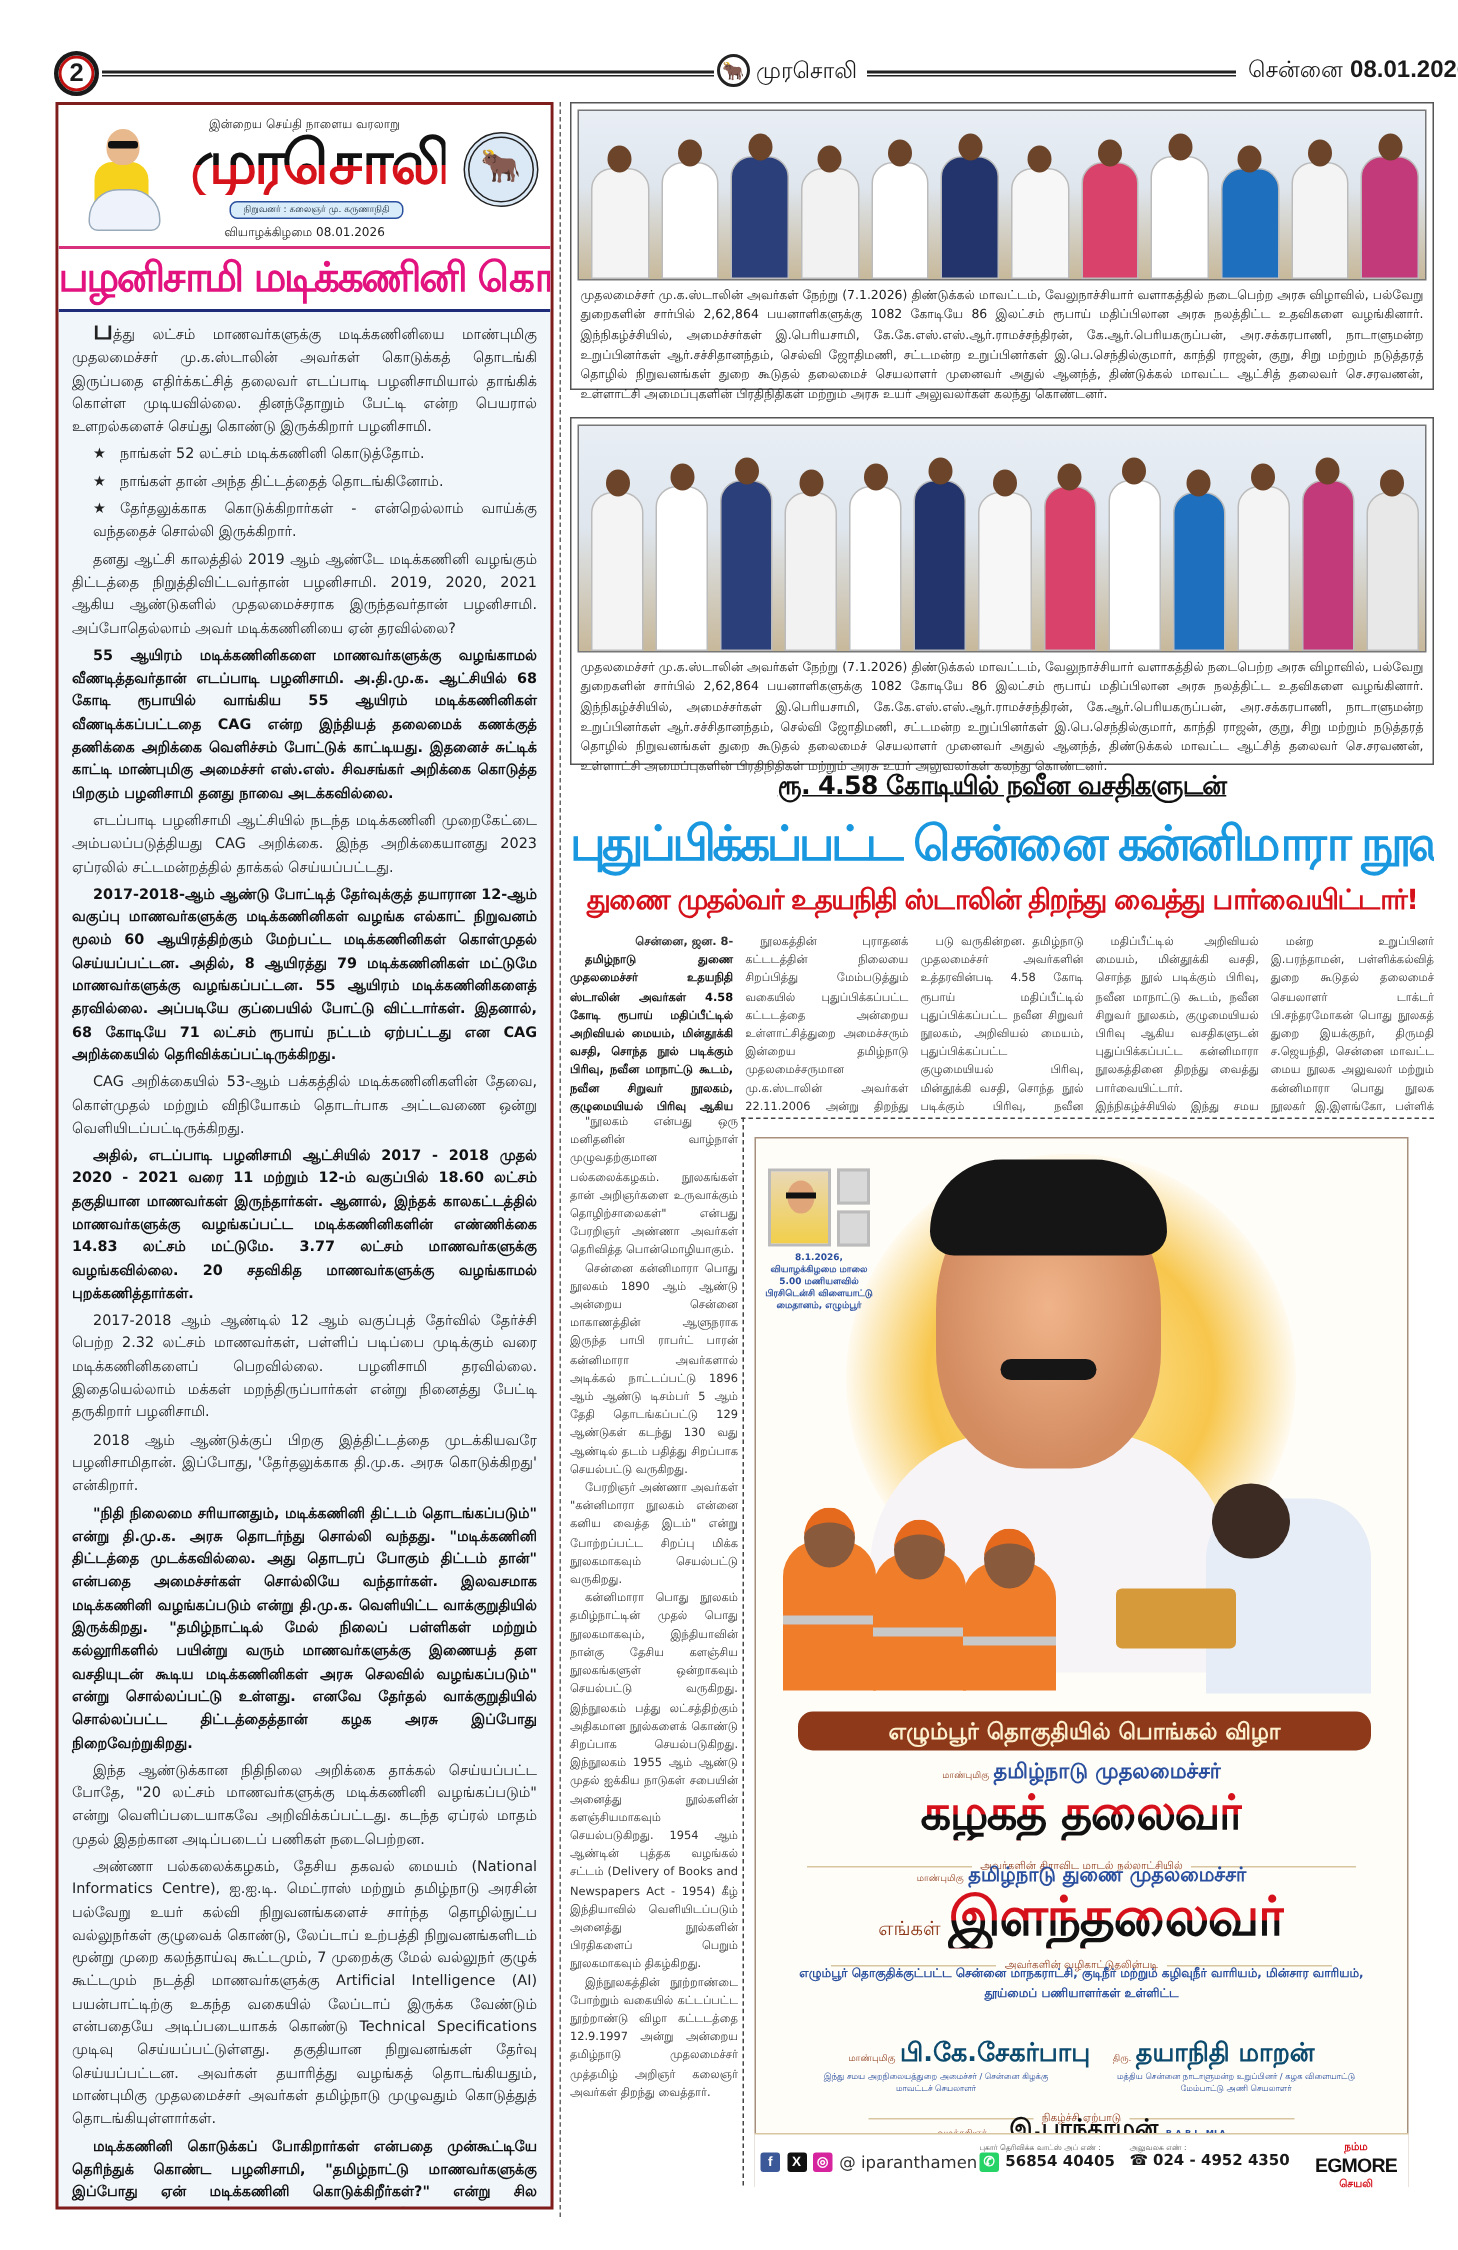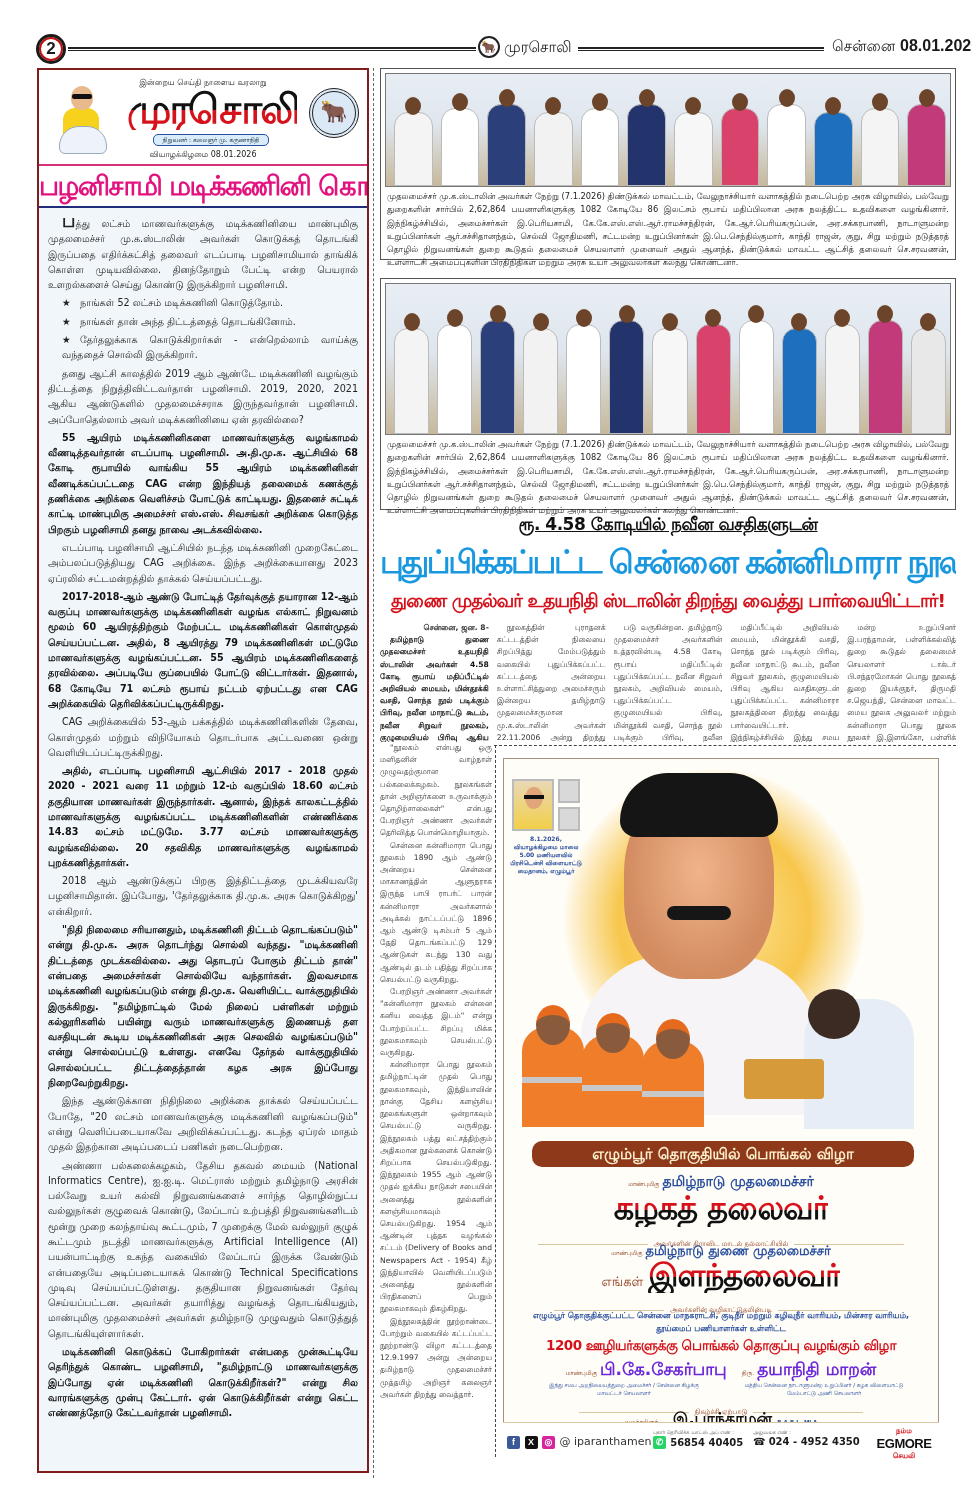--- a/index.html
+++ b/index.html
@@ -86,21 +86,21 @@
   .ad-inset .big::before { content: ""; position: absolute; left: 11px; top: 6px; width: 18px; height: 22px; border-radius: 50%; background: #e0a67a; }
   .ad-inset .big::after { content: ""; position: absolute; left: 10px; top: 14px; width: 20px; height: 4px; background: #111; }
   .ad-inset .sm { position: absolute; left: 46px; width: 22px; height: 24px; border: 2px solid #bbb; background: #d9d9d9; }
   .ad-inset .sm.a { top: 0; } .ad-inset .sm.b { top: 28px; }
   .ad-inset .note { position: absolute; left: -4px; top: 56px; width: 76px; font-size: 6px; line-height: 8px; color: #2a4f9e; text-align: center; font-weight: bold; }
 
   .ad-banner { position: absolute; left: 28px; top: 382px; width: 382px; height: 26px; border-radius: 10px; background: #8e3a1a; color: #fdf0cf; text-align: center; font: bold 15px "DejaVu Sans", sans-serif; line-height: 26px; }
   .ad-line { position: absolute; left: 0; width: 100%; text-align: center; white-space: nowrap; }
   .ad-prefix { font-size: 6px; color: #8e3a1a; margin-right: 3px; }
   .ad-blue { color: #2a4f9e; font-weight: bold; }
-  .ad-red { color: #6d28d9; font-weight: 900; }
+  .ad-red { color: #0c4a6e; font-weight: 900; }
   .ad-big { font: 900 32px "DejaVu Serif", serif; letter-spacing: -1px; background: linear-gradient(#d5121b 0%, #d5121b 55%, #111 55%, #111 100%); -webkit-background-clip: text; background-clip: text; color: transparent; }
   .ad-rule-text { font-size: 7px; color: #8e3a1a; }
   .ad-rule-text::before, .ad-rule-text::after { content: ""; display: inline-block; width: 110px; border-top: 1px solid #d8c6a0; vertical-align: middle; margin: 0 6px; }
   .ad-social { position: absolute; left: 4px; top: 12px; font-size: 11px; white-space: nowrap; color: #333; }
   .sicon { display: inline-block; width: 13px; height: 13px; border-radius: 2px; color: #fff; font: bold 9px "Liberation Sans", sans-serif; text-align: center; line-height: 13px; vertical-align: middle; margin-right: 1px; }
   .ad-wa { position: absolute; left: 150px; top: 6px; font-size: 10px; white-space: nowrap; }
   .ad-wa small, .ad-ph small { display: block; font-size: 5px; color: #555; }
   .ad-ph { position: absolute; left: 250px; top: 6px; font-size: 10px; white-space: nowrap; }
   .ad-brand { position: absolute; left: 370px; top: 3px; width: 62px; text-align: center; line-height: 10px; }
   .ad-brand .t { font-size: 7px; color: #d5121b; font-weight: bold; }
@@ -140,20 +140,21 @@
       <p class="first">பத்து லட்சம் மாணவர்களுக்கு மடிக்கணினியை மாண்புமிகு முதலமைச்சர் மு.க.ஸ்டாலின் அவர்கள் கொடுக்கத் தொடங்கி இருப்பதை எதிர்க்கட்சித் தலைவர் எடப்பாடி பழனிசாமியால் தாங்கிக் கொள்ள முடியவில்லை. தினந்தோறும் பேட்டி என்ற பெயரால் உளறல்களைச் செய்து கொண்டு இருக்கிறார் பழனிசாமி.</p>
       <p class="star"><span class="s">★</span><span>நாங்கள் 52 லட்சம் மடிக்கணினி கொடுத்தோம்.</span></p>
       <p class="star"><span class="s">★</span><span>நாங்கள் தான் அந்த திட்டத்தைத் தொடங்கினோம்.</span></p>
       <p class="star"><span class="s">★</span><span>தேர்தலுக்காக கொடுக்கிறார்கள் - என்றெல்லாம் வாய்க்கு வந்ததைச் சொல்லி இருக்கிறார்.</span></p>
       <p>தனது ஆட்சி காலத்தில் 2019 ஆம் ஆண்டே மடிக்கணினி வழங்கும் திட்டத்தை நிறுத்திவிட்டவர்தான் பழனிசாமி. 2019, 2020, 2021 ஆகிய ஆண்டுகளில் முதலமைச்சராக இருந்தவர்தான் பழனிசாமி. அப்போதெல்லாம் அவர் மடிக்கணினியை ஏன் தரவில்லை?</p>
       <p class="bold">55 ஆயிரம் மடிக்கணினிகளை மாணவர்களுக்கு வழங்காமல் வீணடித்தவர்தான் எடப்பாடி பழனிசாமி. அ.தி.மு.க. ஆட்சியில் 68 கோடி ரூபாயில் வாங்கிய 55 ஆயிரம் மடிக்கணினிகள் வீணடிக்கப்பட்டதை CAG என்ற இந்தியத் தலைமைக் கணக்குத் தணிக்கை அறிக்கை வெளிச்சம் போட்டுக் காட்டியது. இதனைச் சுட்டிக் காட்டி மாண்புமிகு அமைச்சர் எஸ்.எஸ். சிவசங்கர் அறிக்கை கொடுத்த பிறகும் பழனிசாமி தனது நாவை அடக்கவில்லை.</p>
       <p>எடப்பாடி பழனிசாமி ஆட்சியில் நடந்த மடிக்கணினி முறைகேட்டை அம்பலப்படுத்தியது CAG அறிக்கை. இந்த அறிக்கையானது 2023 ஏப்ரலில் சட்டமன்றத்தில் தாக்கல் செய்யப்பட்டது.</p>
       <p class="bold">2017-2018-ஆம் ஆண்டு போட்டித் தேர்வுக்குத் தயாரான 12-ஆம் வகுப்பு மாணவர்களுக்கு மடிக்கணினிகள் வழங்க எல்காட் நிறுவனம் மூலம் 60 ஆயிரத்திற்கும் மேற்பட்ட மடிக்கணினிகள் கொள்முதல் செய்யப்பட்டன. அதில், 8 ஆயிரத்து 79 மடிக்கணினிகள் மட்டுமே மாணவர்களுக்கு வழங்கப்பட்டன. 55 ஆயிரம் மடிக்கணினிகளைத் தரவில்லை. அப்படியே குப்பையில் போட்டு விட்டார்கள். இதனால், 68 கோடியே 71 லட்சம் ரூபாய் நட்டம் ஏற்பட்டது என CAG அறிக்கையில் தெரிவிக்கப்பட்டிருக்கிறது.</p>
       <p>CAG அறிக்கையில் 53-ஆம் பக்கத்தில் மடிக்கணினிகளின் தேவை, கொள்முதல் மற்றும் விநியோகம் தொடர்பாக அட்டவணை ஒன்று வெளியிடப்பட்டிருக்கிறது.</p>
       <p class="bold">அதில், எடப்பாடி பழனிசாமி ஆட்சியில் 2017 - 2018 முதல் 2020 - 2021 வரை 11 மற்றும் 12-ம் வகுப்பில் 18.60 லட்சம் தகுதியான மாணவர்கள் இருந்தார்கள். ஆனால், இந்தக் காலகட்டத்தில் மாணவர்களுக்கு வழங்கப்பட்ட மடிக்கணினிகளின் எண்ணிக்கை 14.83 லட்சம் மட்டுமே. 3.77 லட்சம் மாணவர்களுக்கு வழங்கவில்லை. 20 சதவிகித மாணவர்களுக்கு வழங்காமல் புறக்கணித்தார்கள்.</p>
+      <p>2017-2018 ஆம் ஆண்டில் 12 ஆம் வகுப்புத் தேர்வில் தேர்ச்சி பெற்ற 2.32 லட்சம் மாணவர்கள், பள்ளிப் படிப்பை முடிக்கும் வரை மடிக்கணினிகளைப் பெறவில்லை. பழனிசாமி தரவில்லை. இதையெல்லாம் மக்கள் மறந்திருப்பார்கள் என்று நினைத்து பேட்டி தருகிறார் பழனிசாமி.</p>
       <p>2018 ஆம் ஆண்டுக்குப் பிறகு இத்திட்டத்தை முடக்கியவரே பழனிசாமிதான். இப்போது, 'தேர்தலுக்காக தி.மு.க. அரசு கொடுக்கிறது' என்கிறார்.</p>
       <p class="bold">"நிதி நிலைமை சரியானதும், மடிக்கணினி திட்டம் தொடங்கப்படும்" என்று தி.மு.க. அரசு தொடர்ந்து சொல்லி வந்தது. "மடிக்கணினி திட்டத்தை முடக்கவில்லை. அது தொடரப் போகும் திட்டம் தான்" என்பதை அமைச்சர்கள் சொல்லியே வந்தார்கள். இலவசமாக மடிக்கணினி வழங்கப்படும் என்று தி.மு.க. வெளியிட்ட வாக்குறுதியில் இருக்கிறது. "தமிழ்நாட்டில் மேல் நிலைப் பள்ளிகள் மற்றும் கல்லூரிகளில் பயின்று வரும் மாணவர்களுக்கு இணையத் தள வசதியுடன் கூடிய மடிக்கணினிகள் அரசு செலவில் வழங்கப்படும்" என்று சொல்லப்பட்டு உள்ளது. எனவே தேர்தல் வாக்குறுதியில் சொல்லப்பட்ட திட்டத்தைத்தான் கழக அரசு இப்போது நிறைவேற்றுகிறது.</p>
       <p>இந்த ஆண்டுக்கான நிதிநிலை அறிக்கை தாக்கல் செய்யப்பட்ட போதே, "20 லட்சம் மாணவர்களுக்கு மடிக்கணினி வழங்கப்படும்" என்று வெளிப்படையாகவே அறிவிக்கப்பட்டது. கடந்த ஏப்ரல் மாதம் முதல் இதற்கான அடிப்படைப் பணிகள் நடைபெற்றன.</p>
       <p>அண்ணா பல்கலைக்கழகம், தேசிய தகவல் மையம் (National Informatics Centre), ஐ.ஐ.டி. மெட்ராஸ் மற்றும் தமிழ்நாடு அரசின் பல்வேறு உயர் கல்வி நிறுவனங்களைச் சார்ந்த தொழில்நுட்ப வல்லுநர்கள் குழுவைக் கொண்டு, லேப்டாப் உற்பத்தி நிறுவனங்களிடம் மூன்று முறை கலந்தாய்வு கூட்டமும், 7 முறைக்கு மேல் வல்லுநர் குழுக் கூட்டமும் நடத்தி மாணவர்களுக்கு Artificial Intelligence (AI) பயன்பாட்டிற்கு உகந்த வகையில் லேப்டாப் இருக்க வேண்டும் என்பதையே அடிப்படையாகக் கொண்டு Technical Specifications முடிவு செய்யப்பட்டுள்ளது. தகுதியான நிறுவனங்கள் தேர்வு செய்யப்பட்டன. அவர்கள் தயாரித்து வழங்கத் தொடங்கியதும், மாண்புமிகு முதலமைச்சர் அவர்கள் தமிழ்நாடு முழுவதும் கொடுத்துத் தொடங்கியுள்ளார்கள்.</p>
       <p class="bold">மடிக்கணினி கொடுக்கப் போகிறார்கள் என்பதை முன்கூட்டியே தெரிந்துக் கொண்ட பழனிசாமி, "தமிழ்நாட்டு மாணவர்களுக்கு இப்போது ஏன் மடிக்கணினி கொடுக்கிறீர்கள்?" என்று சில வாரங்களுக்கு முன்பு கேட்டார். ஏன் கொடுக்கிறீர்கள் என்று கெட்ட எண்ணத்தோடு கேட்டவர்தான் பழனிசாமி.</p>
     </div>
 </div>
 
 <div class="col-divider"></div>
 
@@ -250,25 +251,24 @@
   <div class="ad-line" style="top:414px; font-size:14px;">
     <span class="ad-prefix">மாண்புமிகு</span><span class="ad-blue">தமிழ்நாடு முதலமைச்சர்</span>
   </div>
   <div class="ad-line" style="top:472px;"><span class="ad-rule-text">அவர்களின் திராவிட மாடல் நல்லாட்சியில்</span></div>
   <div class="ad-line" style="top:430px;"><span class="ad-big">கழகத் தலைவர்</span></div>
   <div class="ad-line" style="top:484px; font-size:13px;">
     <span class="ad-prefix">மாண்புமிகு</span><span class="ad-blue">தமிழ்நாடு துணை முதலமைச்சர்</span>
   </div>
   <div class="ad-line" style="top:498px;">
     <span style="color:#8e3a1a; font-size:13px;">எங்கள்</span>
-    <span class="ad-big" style="font-size:31px;">இளந்தலைவர்</span>
+    <span class="ad-big" style="font-size:36px;">இளந்தலைவர்</span>
   </div>
   <div class="ad-line" style="top:538px;"><span class="ad-rule-text">அவர்களின் வழிகாட்டுதலின்படி</span></div>
   <div class="ad-line" style="top:550px; font-size:8px; line-height:13px; white-space:normal; padding:0 20px; color:#2a4f9e; font-weight:bold;">எழும்பூர் தொகுதிக்குட்பட்ட சென்னை மாநகராட்சி, குடிநீர் மற்றும் கழிவுநீர் வாரியம், மின்சார வாரியம், தூய்மைப் பணியாளர்கள் உள்ளிட்ட</div>
-  <div class="ad-line" style="top:578px; font-size:13.5px; color:#d5121b; font-weight:bold; letter-spacing:-0.5px;">1200 ஊழியர்களுக்கு பொங்கல் தொகுப்பு வழங்கும் விழா</div>
   <div class="ad-line" style="top:600px;">
     <span class="ad-prefix">மாண்புமிகு</span><span class="ad-red" style="font-size:17px;">பி.கே.சேகர்பாபு</span>
     <span class="ad-prefix" style="margin-left:10px;">திரு.</span><span class="ad-red" style="font-size:17px;">தயாநிதி மாறன்</span>
   </div>
   <div style="position:absolute; left:40px; top:622px; width:160px; font-size:5.5px; line-height:8px; color:#2a4f9e; text-align:center;">இந்து சமய அறநிலையத்துறை அமைச்சர் / சென்னை கிழக்கு மாவட்டச் செயலாளர்</div>
   <div style="position:absolute; left:230px; top:622px; width:180px; font-size:5.5px; line-height:8px; color:#2a4f9e; text-align:center;">மத்திய சென்னை நாடாளுமன்ற உறுப்பினர் / கழக விளையாட்டு மேம்பாட்டு அணி செயலாளர்</div>
   <div class="ad-line" style="top:640px;"><span class="ad-rule-text">நிகழ்ச்சி ஏற்பாடு</span></div>
   <div class="ad-line" style="top:650px;">
     <span class="ad-prefix">வழக்கறிஞர்</span><span class="ad-red" style="font-size:16px; color:#111;margin-left:12px;">இ.பரந்தாமன்</span>
     <span style="font-size:5.5px; color:#2a4f9e; font-weight:bold;">B.A.B.L.,MLA</span>

